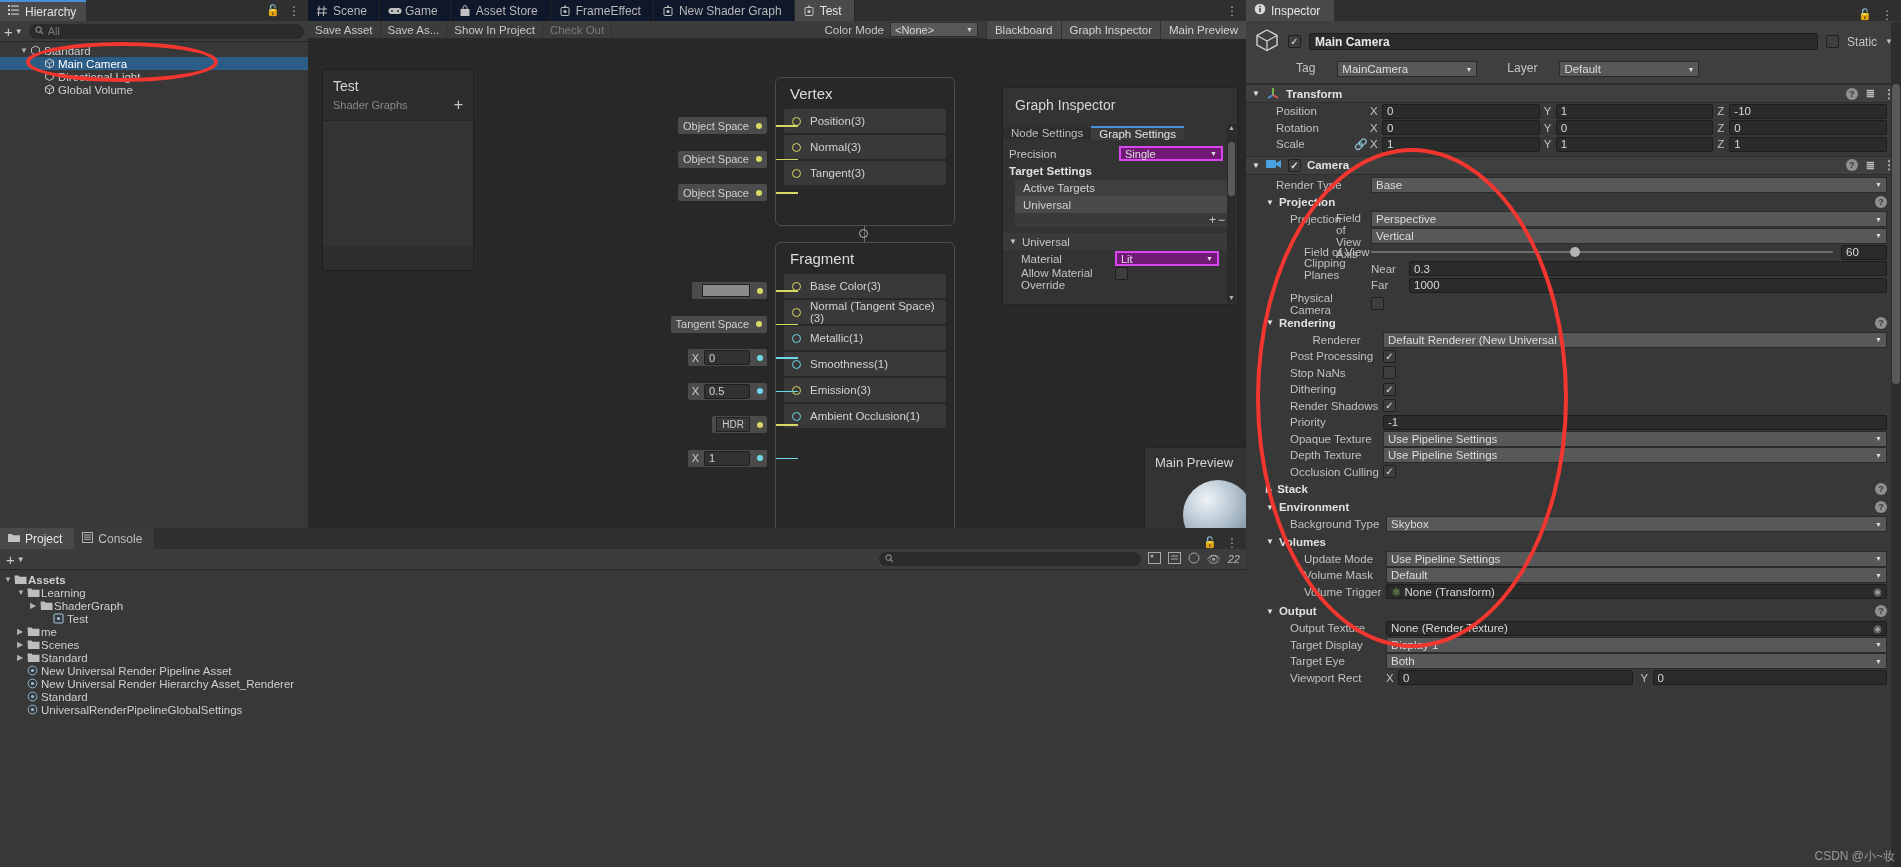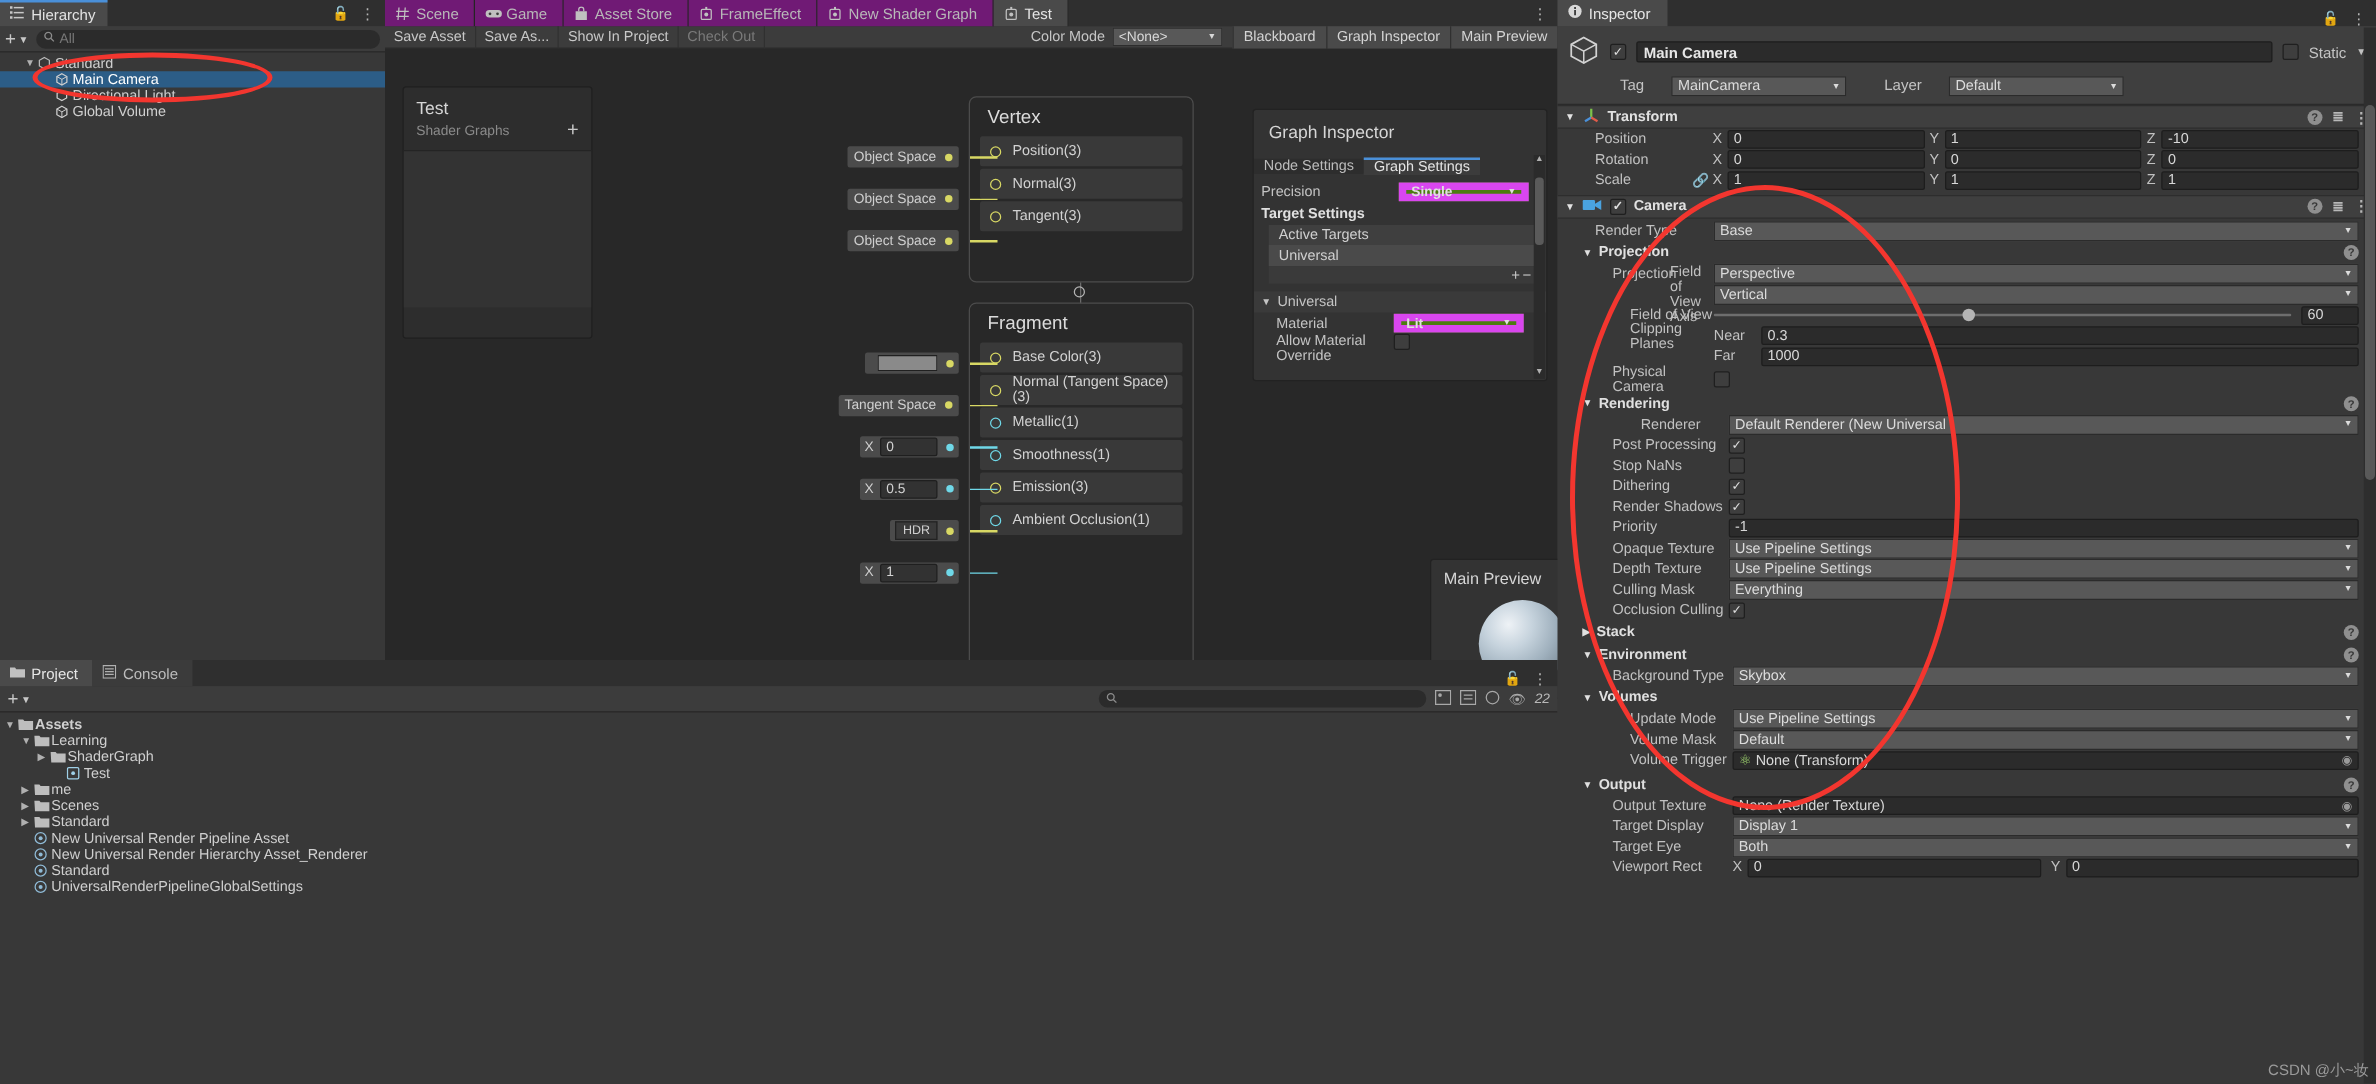--- a/index.html
+++ b/index.html
@@ -6,21 +6,21 @@
   html,body { width:1901px; height:867px; overflow:hidden; }
   body {
     background:#383838;
     font-family:"Liberation Sans", sans-serif;
     font-size:12px;
     color:#c4c4c4;
     position:relative;
   }
   .root { position:absolute; inset:0; }
   .tab { height:21px; padding:0 12px 0 8px; display:flex; align-items:center; gap:5px;
-         background:#701a75; color:#b8b8b8; font-size:12px; border-right:1px solid #242424; }
+         background:#0f172a; color:#b8b8b8; font-size:12px; border-right:1px solid #242424; }
   .tab.active { background:#4a4a4a; color:#e4e4e4; }
   .tab .ic { width:12px; height:12px; display:inline-block; }
 
   .panel { position:absolute; background:#383838; }
 
   
   #hierarchy { left:0; top:0; width:308px; height:528px; background:#383838; }
   #hierarchy .htabs { height:21px; background:#2f2f2f; display:flex; align-items:center; }
   #hierarchy .htab { height:21px; padding:0 10px 0 8px; display:flex; align-items:center;gap:5px;
         background:#4a4a4a; color:#e3e3e3; border-top:2px solid #4a90d9; }
@@ -83,23 +83,23 @@
 
   
   #graphinsp { position:absolute; left:694px; top:48px; width:236px; height:218px;
                background:#333333; border:1px solid #222; border-radius:3px; overflow:hidden; }
   #graphinsp .gi-title { font-size:14px; color:#d6d6d6; padding:9px 0 0 12px; height:35px; }
   .gi-tabs { display:flex; height:19px;align-items:center; }
   .gi-tab { padding:0 8px; display:flex; align-items:center; font-size:11.5px; color:#bcbcbc;
             background:#2d2d2d; }
   .gi-tab.active { background:#3c3c3c; color:#e4e4e4; border-top:2px solid #4a90d9; }
   .gi-row { display:flex; align-items:center; height:17px; padding:0 6px; font-size:11.5px; }
-  .gi-drop { background:#4d7c0f; border:6px solid #d946ef; height:15px; display:flex;
+  .gi-drop { background:#701a75; border:2px solid #d946ef; height:15px; display:flex;
              align-items:center; justify-content:space-between; padding:0 4px; color:#e0e0e0;
-             font-size:11px; width:104px;font-weight:bold; }
+             font-size:11px; width:104px; }
   .gi-box { background:#3f3f3f; height:16px; display:flex; align-items:center; padding-left:8px;
             font-size:11.5px; color:#d0d0d0; }
   .gi-scroll { position:absolute; right:1px; top:36px; width:9px; bottom:1px; background:#2b2b2b; }
   .gi-thumb { position:absolute; left:1px; top:18px; width:7px; height:54px; background:#5a5a5a; border-radius:3px; }
 
   
   #mainpreview { position:absolute; left:836px; top:408px; width:190px; height:112px;
                  background:#333333; border:1px solid #222; border-radius:3px; }
   #mainpreview .mp-title { font-size:13px; color:#d6d6d6; padding:7px 0 0 10px; }
   .sphere { position:absolute; left:38px; top:32px; width:70px; height:70px; border-radius:50%;
@@ -880,27 +880,20 @@
           </div>
         </div>
         <div class="irow">
           <span class="ilabel ind" style="width: 137px;">Depth Texture</span>
           <div class="drop" style="flex: 1 1 0%; margin-right: 14px;">
             <span>Use Pipeline Settings</span>
             <span style="font-size: 7px;">▼</span>
           </div>
         </div>
         <div class="irow">
-          <span class="ilabel ind" style="width: 137px;">Culling Mask</span>
-          <div class="drop" style="flex: 1 1 0%; margin-right: 14px;">
-            <span>Everything</span>
-            <span style="font-size: 7px;">▼</span>
-          </div>
-        </div>
-        <div class="irow">
           <span class="ilabel ind" style="width: 137px;">Occlusion Culling</span>
           <span class="cb">✓</span>
         </div>
       </div>
 
     <div class="subhdr">
       <span style="font-size:8px;">▶</span>
       <span>Stack</span>
       <span class="help" style="margin-left:auto; margin-right:14px;">?</span>
     </div>

